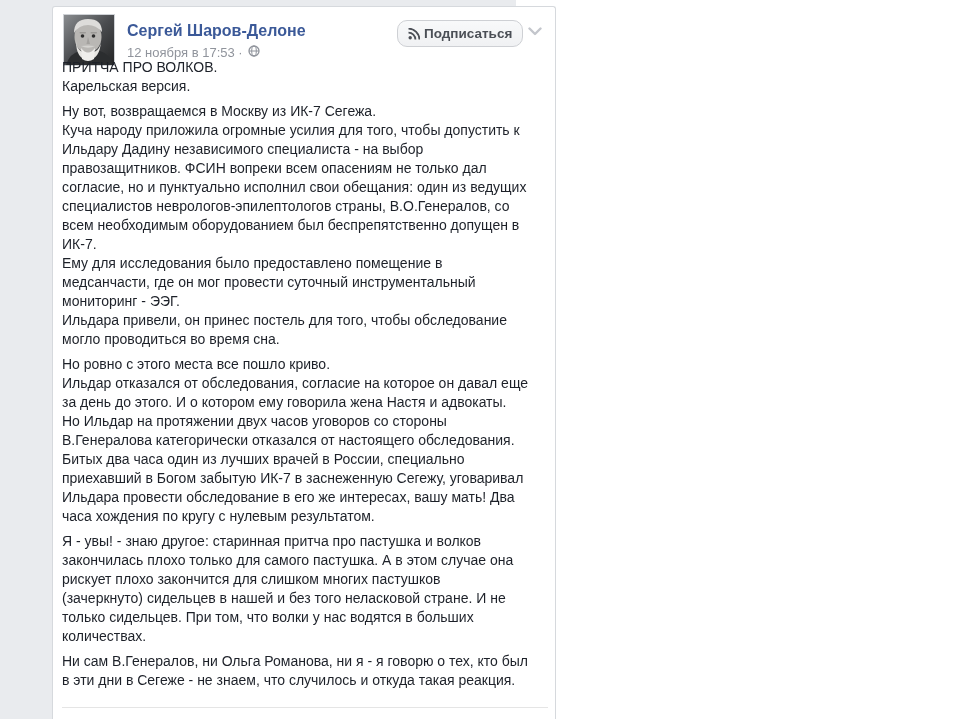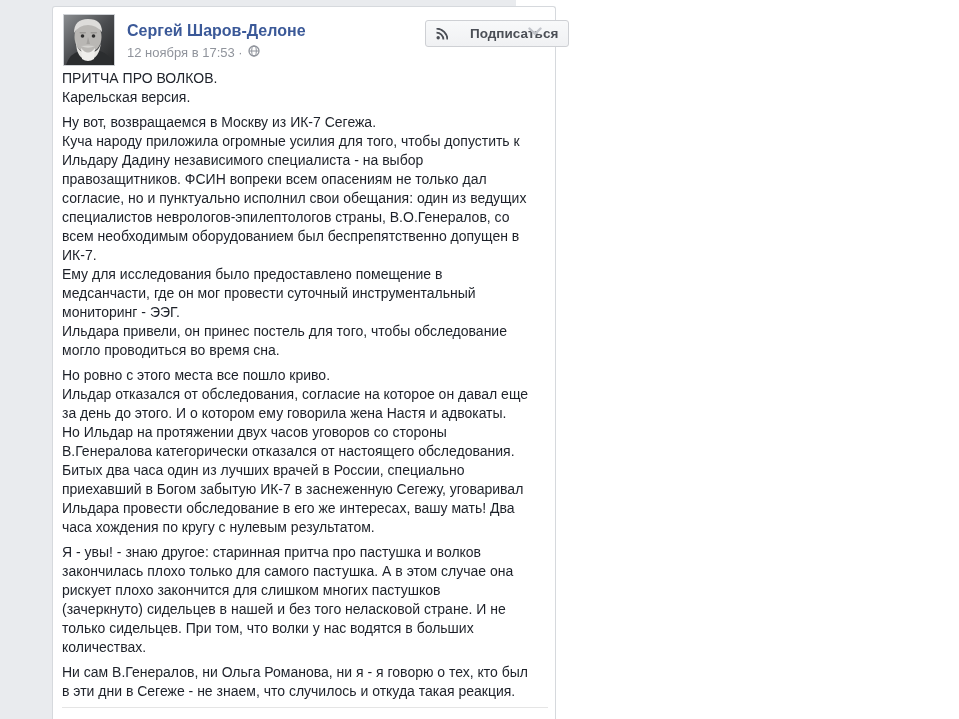--- a/index.html
+++ b/index.html
@@ -62,46 +62,46 @@
     left: 74px; top: 38px;
     font-size: 13px;
     color: #90949c;
     display: flex;
     align-items: flex-end;
     white-space: nowrap;
   }
   .meta-row .globe { margin-left: 5px; display: inline-block; }
   .subscribe-btn {
     position: absolute;
-    left: 372px; top: 13px;
+    left: 344px; top: 13px;
     height: 27px;
     padding: 0 10px;
     display: flex;
     align-items: center;
-    gap: 22px;
+    gap: 4px;
     background: linear-gradient(#f8f9fa, #f0f1f3);
     border: 1px solid #ced0d4;
-    border-radius: 3px;
+    border-radius: 10px;
     font-size: 13.5px;
     font-weight: bold;
     color: #4b4f56;
     cursor: pointer;
     box-sizing: border-box;
   }
   .post-menu {
     position: absolute;
     left: 473px; top: 15px;
     width: 18px; height: 18px;
     cursor: pointer;
     display: flex; align-items: center; justify-content: center;
   }
   
   .post-body {
     position: absolute;
-    left: 9px; top: 62px;
+    left: 9px; top: 51px;
     width: 486px;
   }
   .post-body p {
     margin: 0 0 6px 0;
     font-size: 14px;
     line-height: 19px;
     color: #1d2129;
     white-space: pre-line;
   }
   .post-divider {

